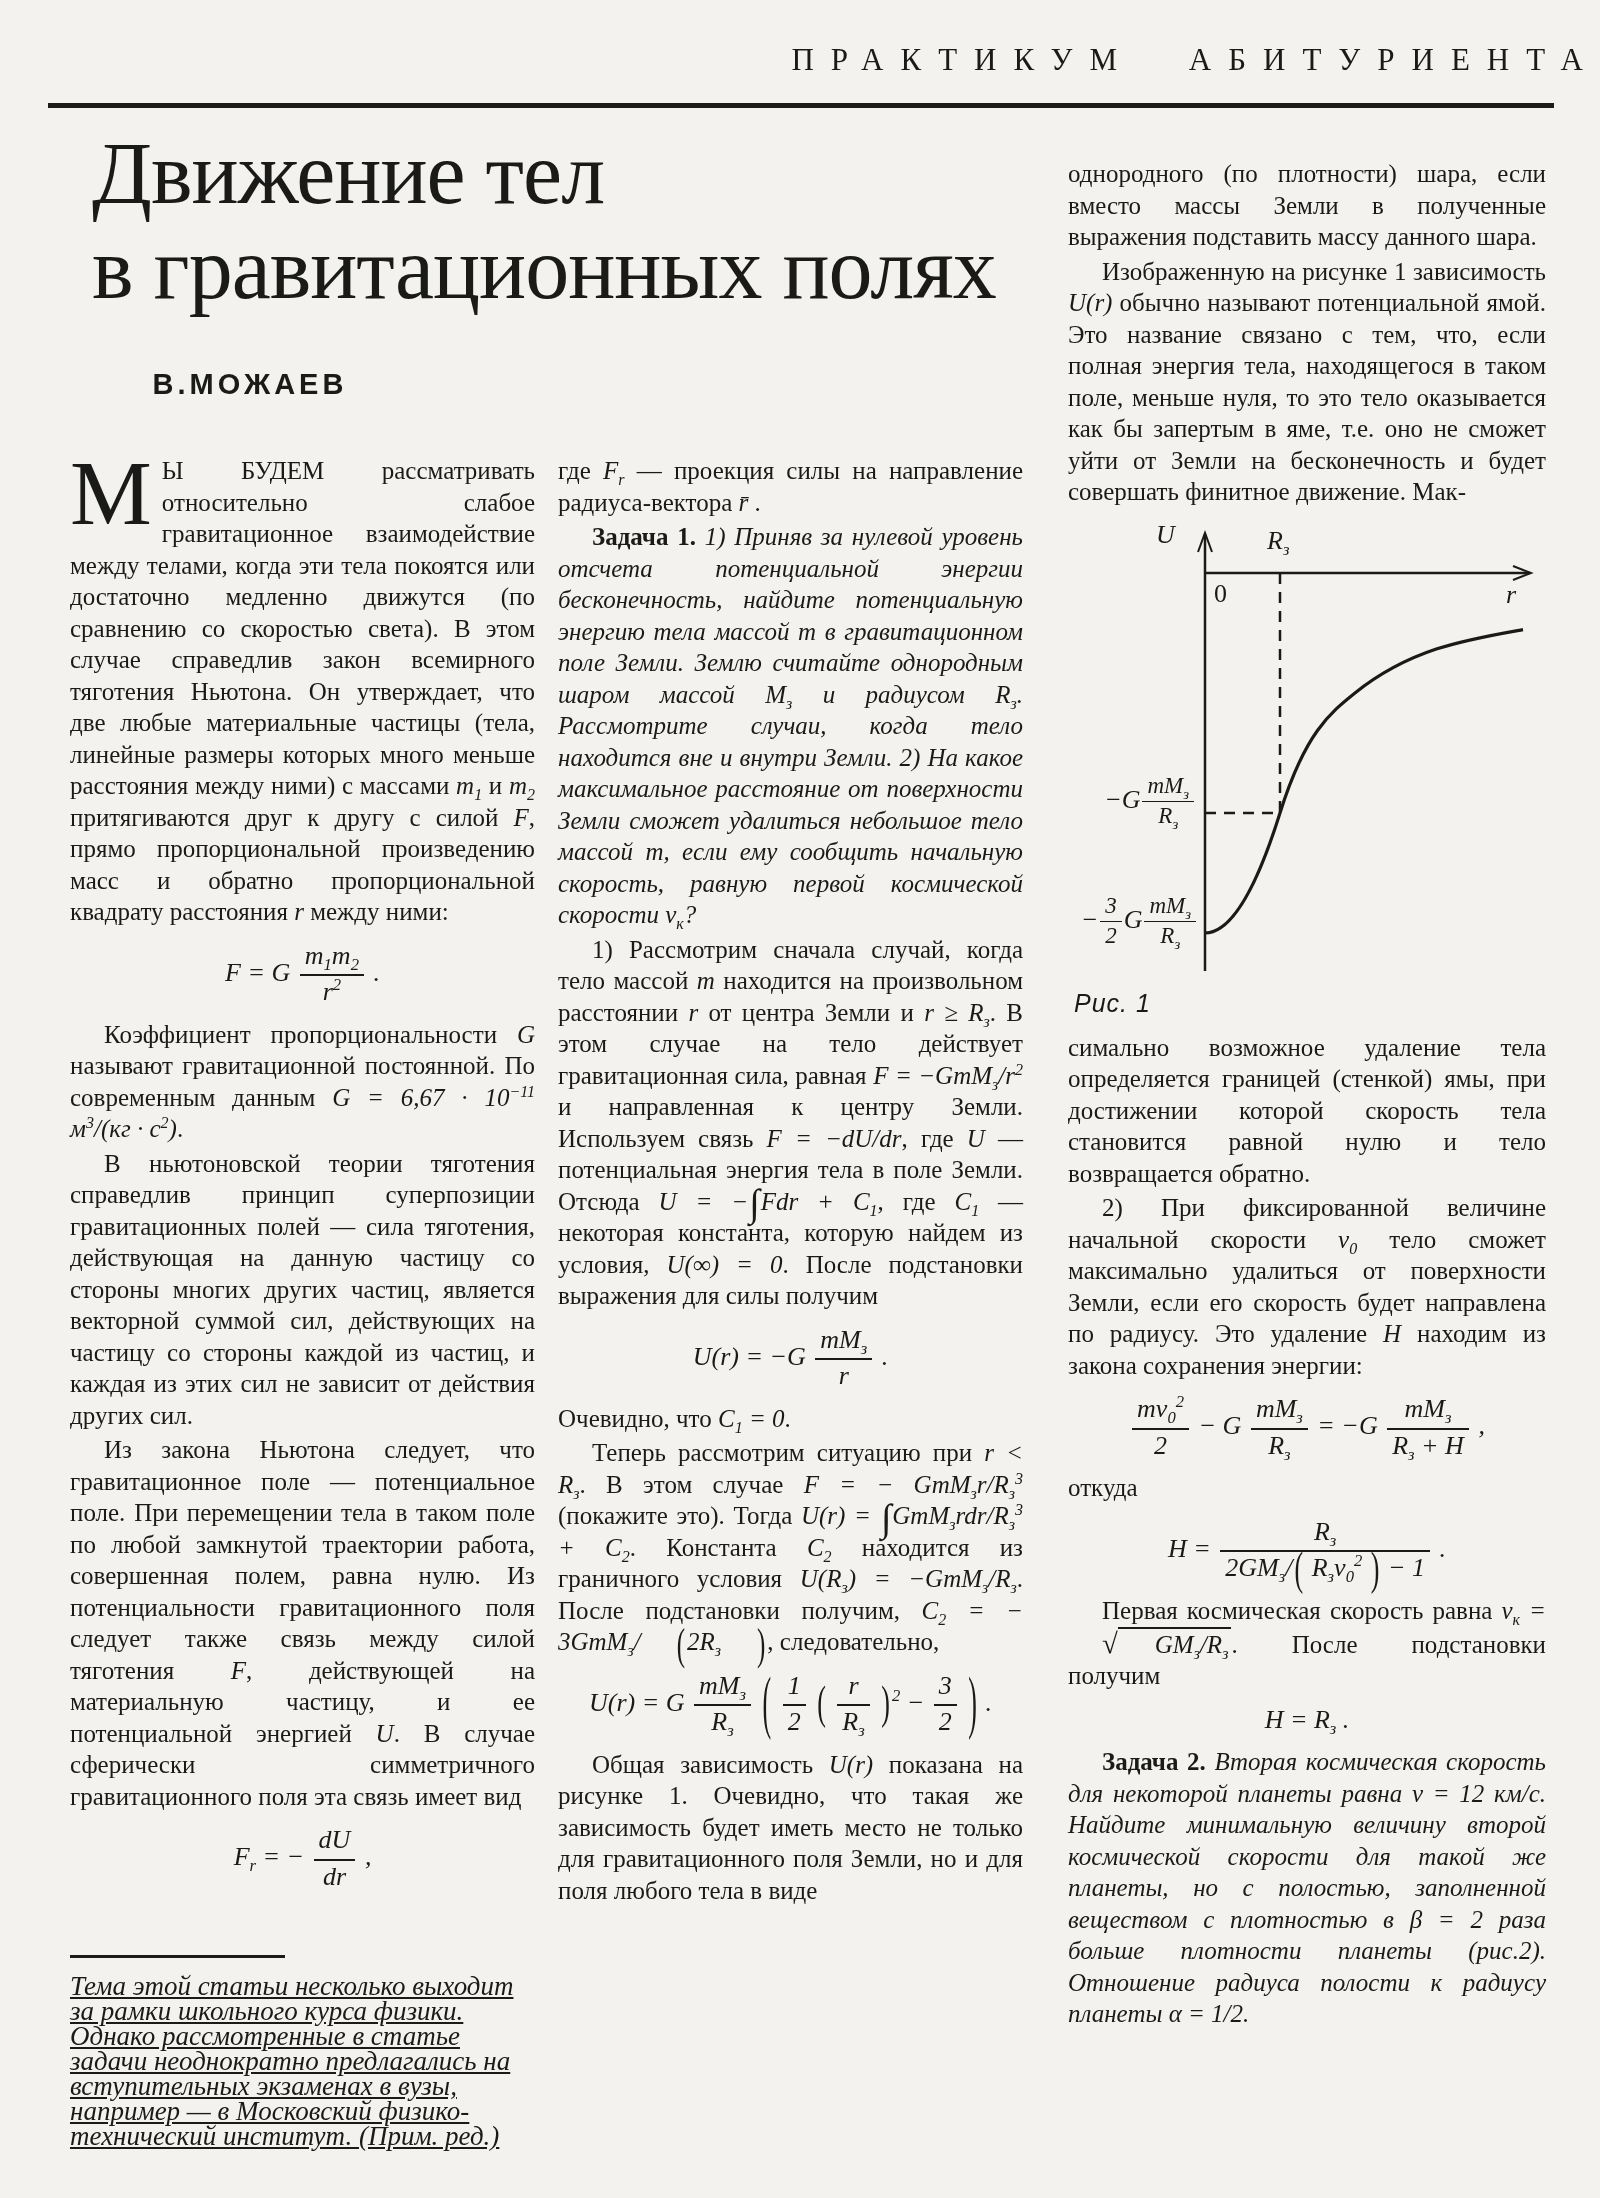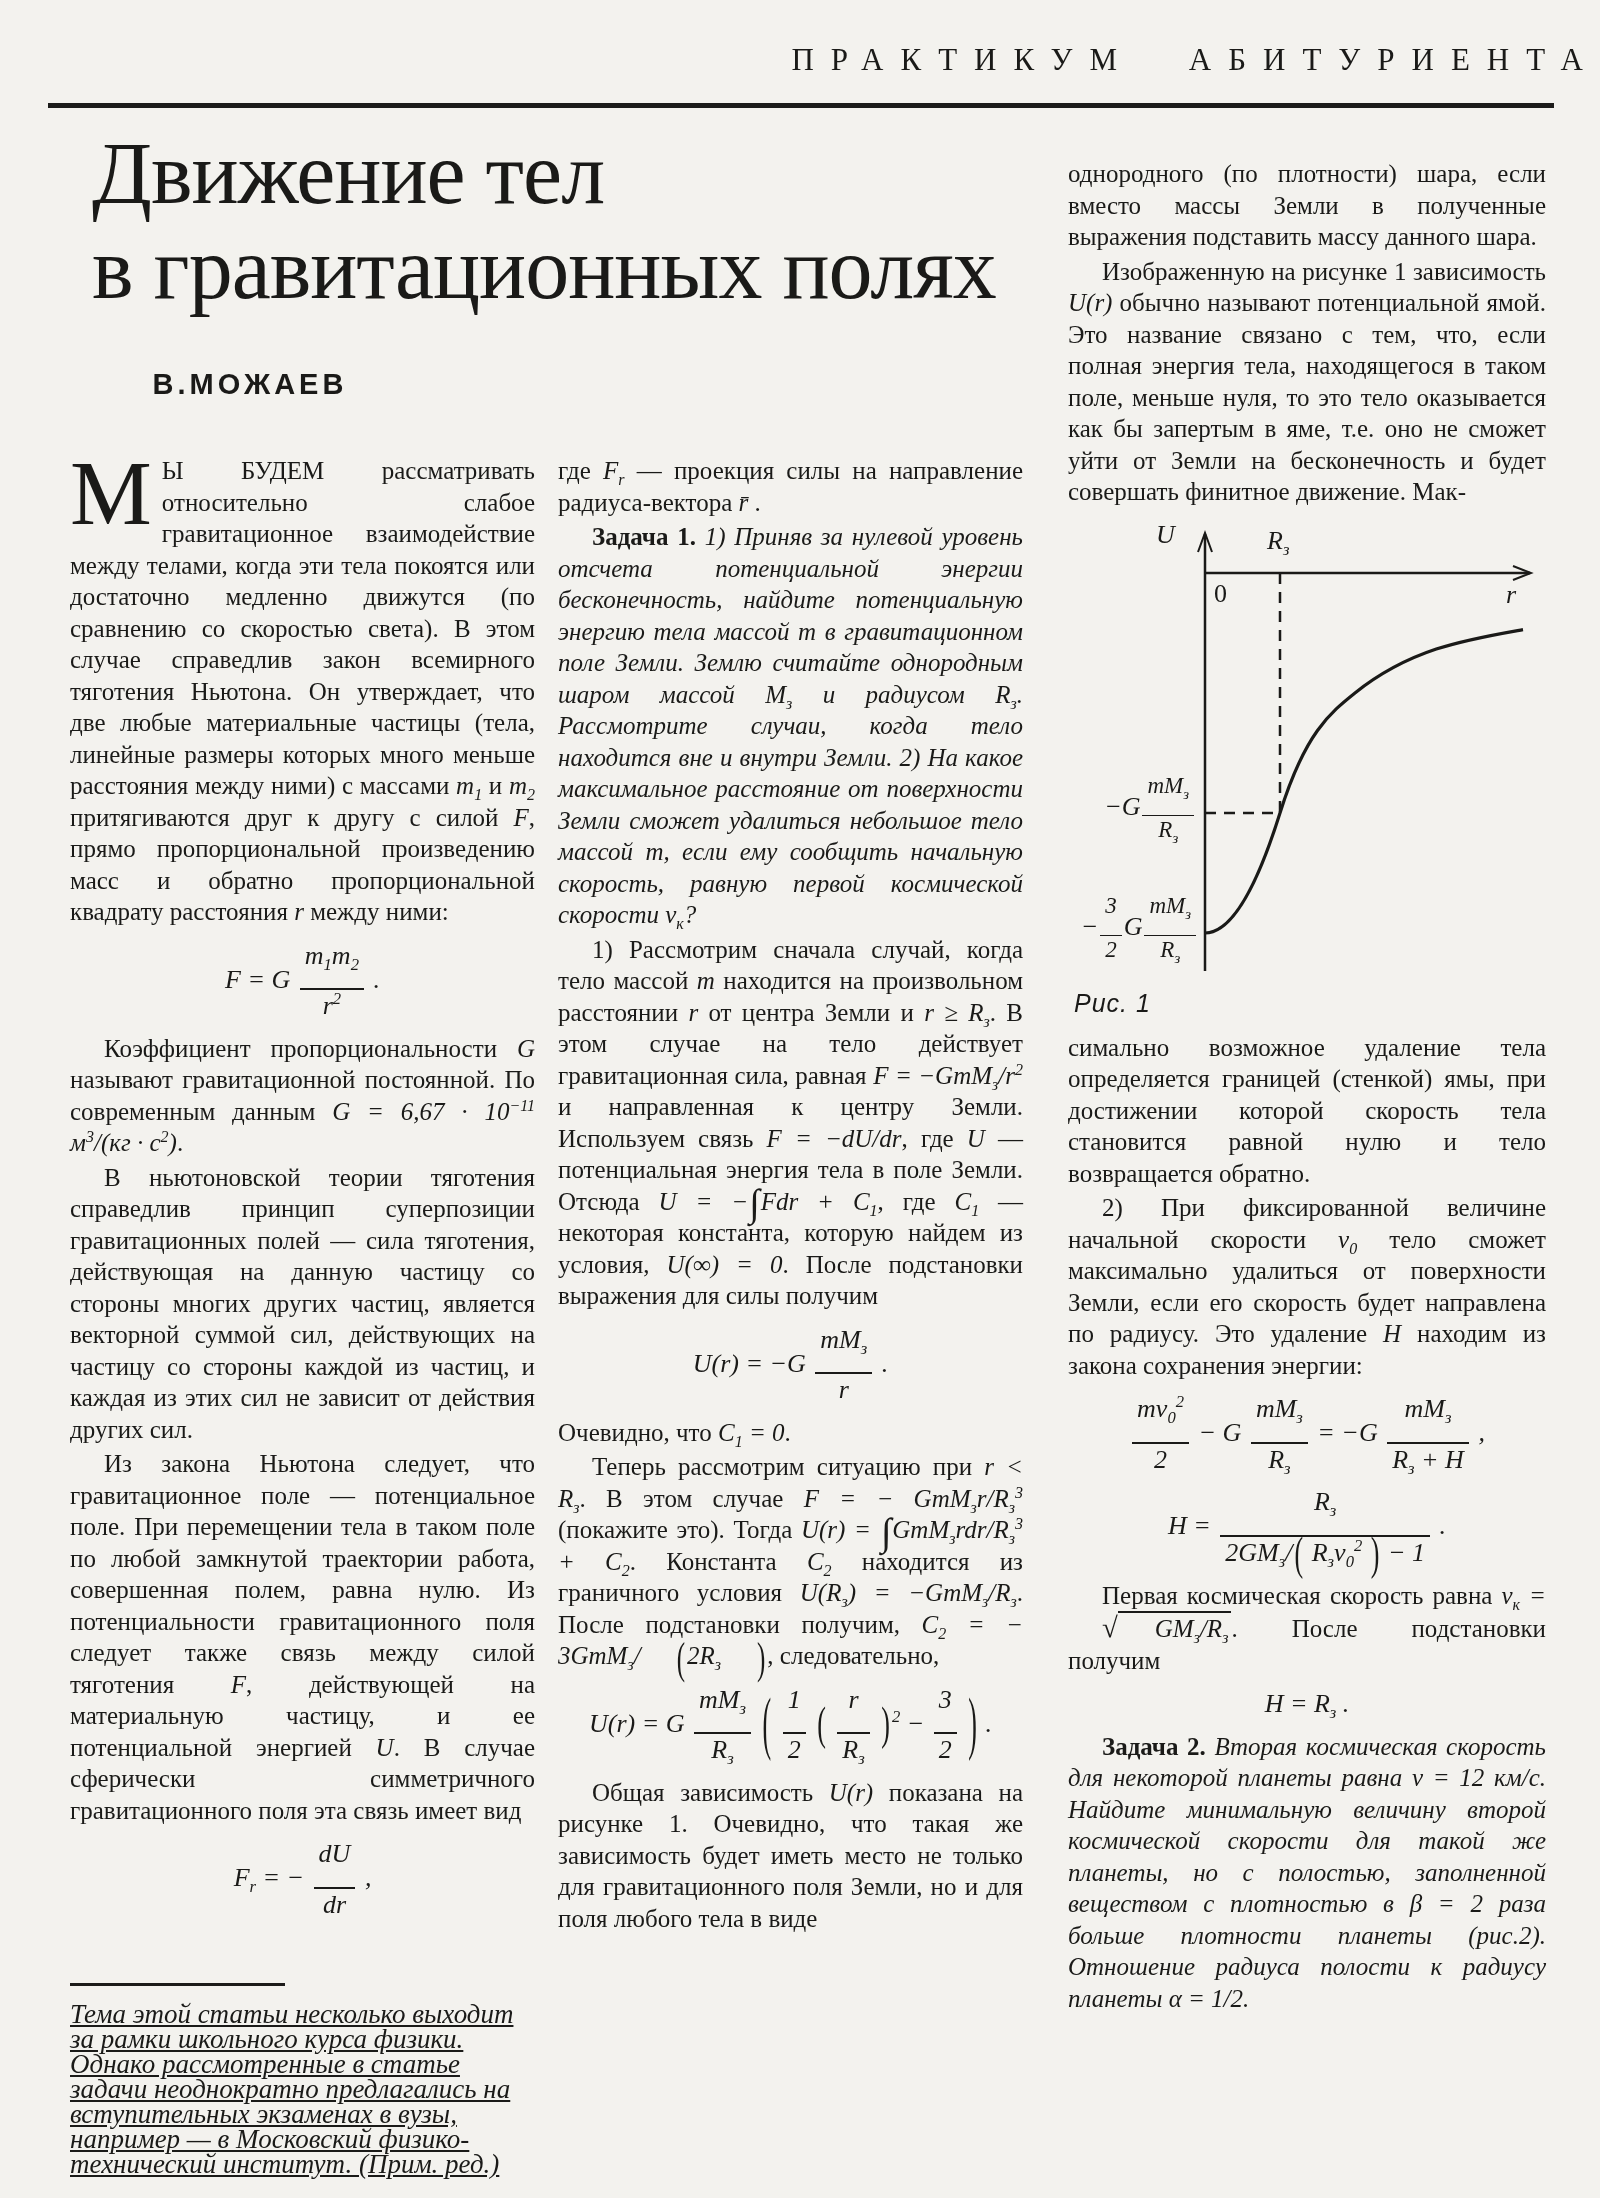--- a/index.html
+++ b/index.html
@@ -20,21 +20,21 @@
   #col3{left:1068px;top:158px;width:478px;}
   p.para{margin:0 0 3px 0;}
   .ind{text-indent:34px;}
   .it{font-style:italic;}
   .bd{font-weight:700;}
   .dropcap{float:left;font-size:92px;line-height:60px;padding:8px 10px 0 0;}
   
   .math{font-style:italic;font-family:"Liberation Serif",serif;}
   .formula{text-align:center;font-style:italic;font-size:26px;margin:14px 0 12px 0;line-height:1.1;}
   .frac{display:inline-flex;flex-direction:column;vertical-align:middle;text-align:center;margin:0 3px;}
-  .frac .fn{padding:0 5px 18px 5px;display:block;}
+  .frac .fn{padding:0 5px 4px 5px;display:block;}
   .frac .fd{border-top:2px solid #1a1a18;padding:2px 5px 0 5px;display:block;}
   sub{font-size:64%;line-height:0;}
   sup{font-size:64%;line-height:0;}
   .int{font-size:155%;line-height:0;vertical-align:-0.18em;font-style:normal;padding:0 1px;}
   .pb,.pm{display:inline-block;vertical-align:middle;transform-origin:50% 52%;font-style:normal;padding:0 2px;line-height:1;}
   .pb{transform:scaleY(2.7);}
   .pm{transform:scaleY(1.8);}
   .sqrt{display:inline-flex;align-items:baseline;}
   .rad{font-style:normal;font-size:115%;line-height:0.9;}
   .rbar{border-top:2px solid #1a1a18;padding:0 3px;}
@@ -155,20 +155,21 @@
       <div class="formula"><span class="frac">
           <span class="fn"><span>mv</span><sub><span>0</span></sub><sup><span>2</span></sup></span>
           <span class="fd"><span>2</span></span>
         </span><span> − G </span><span class="frac">
           <span class="fn"><span>mM</span><sub><span>з</span></sub></span>
           <span class="fd"><span>R</span><sub><span>з</span></sub></span>
         </span><span> = −G </span><span class="frac">
           <span class="fn"><span>mM</span><sub><span>з</span></sub></span>
           <span class="fd"><span>R</span><sub><span>з</span></sub><span> + H</span></span>
         </span><span> ,</span></div>
+      <p class="para"><span class="">откуда</span></p>
       <div class="formula"><span>H = </span><span class="frac">
           <span class="fn"><span>R</span><sub><span>з</span></sub></span>
           <span class="fd"><span>2GM</span><sub><span>з</span></sub><span>/</span><span class="pm">(</span><span> R</span><sub><span>з</span></sub><span>v</span><sub><span>0</span></sub><sup><span>2</span></sup><span> </span><span class="pm">)</span><span> − 1</span></span>
         </span><span> .</span></div>
       <p class="para ind"><span class="">Первая космическая скорость равна </span><span class="math"><span>v</span><sub><span>к</span></sub><span> = </span><span class="sqrt">
             <span class="rad">√</span>
             <span class="rbar"><span>GM</span><sub><span>з</span></sub><span>/R</span><sub><span>з</span></sub></span>
           </span></span><span class="">. После подстановки получим</span></p>
       <div class="formula"><span>H = R</span><sub><span>з</span></sub><span> .</span></div>
       <p class="para ind"><span class="bd">Задача 2. </span><span class="it">Вторая космическая скорость для некоторой планеты равна </span><span class="math"><span>v = 12 км/с</span></span><span class="it">. Найдите минимальную величину второй космической скорости для такой же планеты, но с полостью, заполненной веществом с плотностью в </span><span class="math"><span>β = 2</span></span><span class="it"> раза больше плотности планеты (рис.2). Отношение радиуса полости к радиусу планеты </span><span class="math"><span>α = 1/2</span></span><span class="it">.</span></p>

